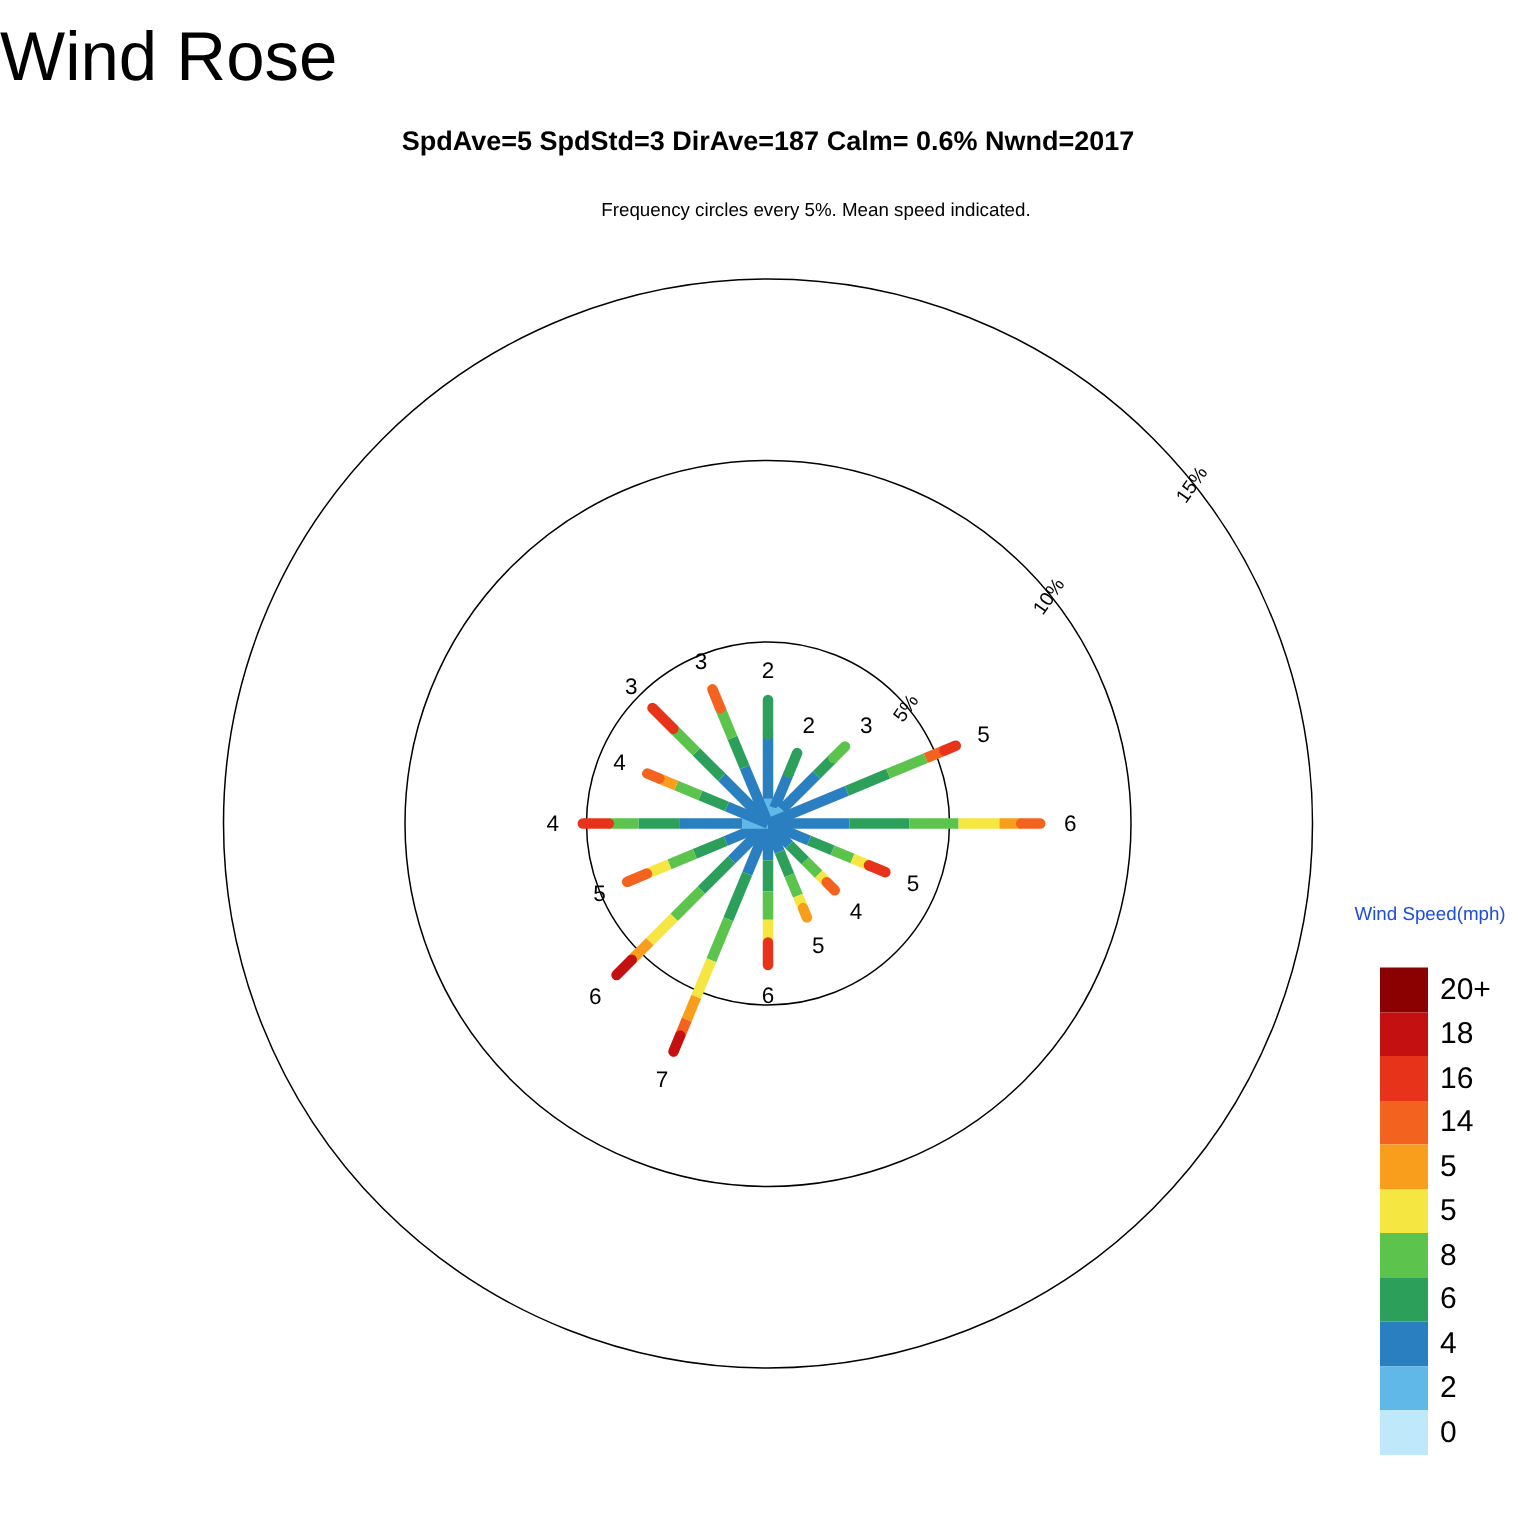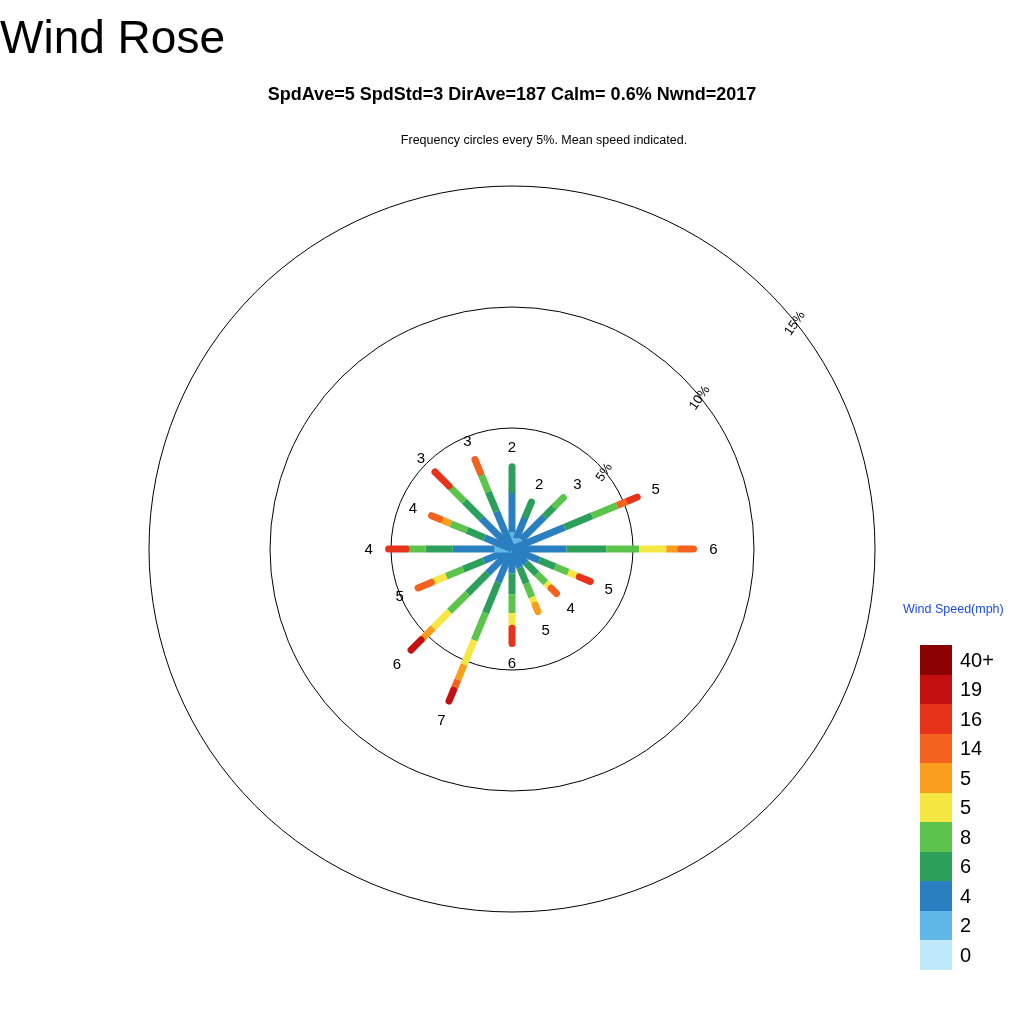--- a/index.html
+++ b/index.html
@@ -145,25 +145,25 @@
       <text x="413.034024477391" y="513.0069507250516" font-size="15" font-family="&quot;Liberation Sans&quot;, sans-serif" fill="#000" text-anchor="middle">4</text>
       <text x="420.853935905054" y="462.8539359050541" font-size="15" font-family="&quot;Liberation Sans&quot;, sans-serif" fill="#000" text-anchor="middle">3</text>
       <text x="467.3025750997575" y="446.0908706026817" font-size="15" font-family="&quot;Liberation Sans&quot;, sans-serif" fill="#000" text-anchor="middle">3</text>
     </g>
 </svg>
 
 <div id="legend-title">Wind Speed(mph)</div>
 <div id="legend-box">
     <div class="legend-row">
       <div class="legend-swatch" style="background: rgb(139, 0, 0);"></div>
-      <div class="legend-label">40+</div>
+      <div class="legend-label">20+</div>
     </div>
     <div class="legend-row">
       <div class="legend-swatch" style="background: rgb(196, 16, 16);"></div>
-      <div class="legend-label">19</div>
+      <div class="legend-label">18</div>
     </div>
     <div class="legend-row">
       <div class="legend-swatch" style="background: rgb(232, 51, 27);"></div>
       <div class="legend-label">16</div>
     </div>
     <div class="legend-row">
       <div class="legend-swatch" style="background: rgb(244, 98, 31);"></div>
       <div class="legend-label">14</div>
     </div>
     <div class="legend-row">

